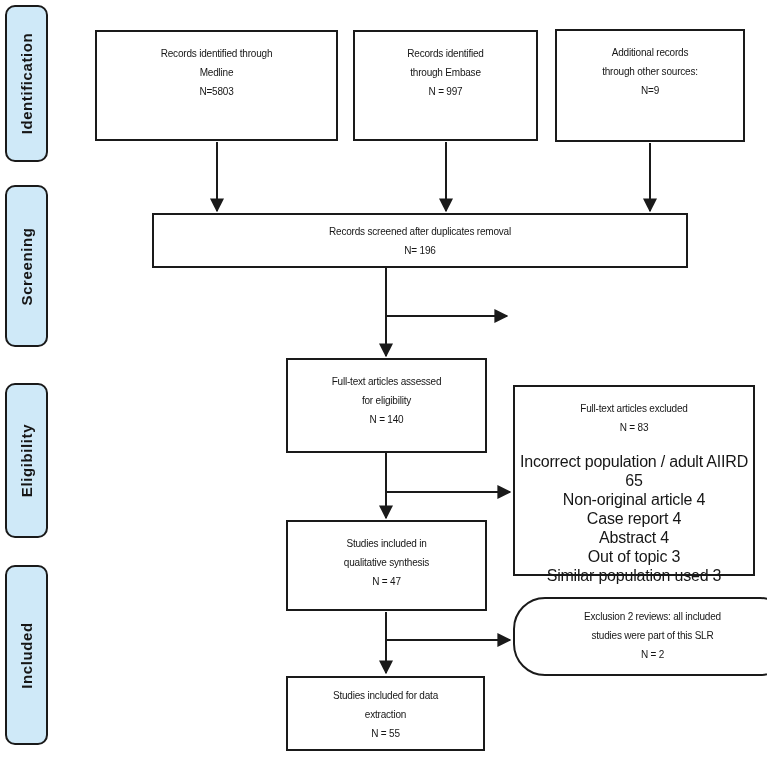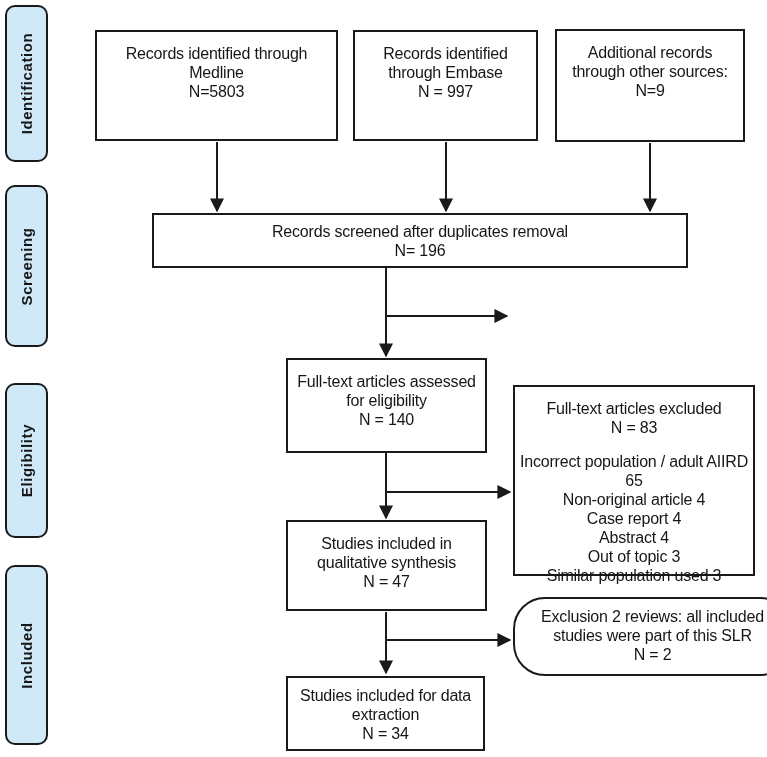--- a/index.html
+++ b/index.html
@@ -17,21 +17,21 @@
   svg.arrows { position: absolute; left: 0; top: 0; pointer-events: none; }
   svg.arrows line { stroke: var(--line); stroke-width: 2; }
 
   .box {
     position: absolute; box-sizing: border-box;
     border: 2px solid var(--line); background: #ffffff;
     text-align: center;
   }
   .box .txt {
     display: block; white-space: pre-line;
-    font-size: 16px; line-height: 19px; letter-spacing: -0.2px;
+    font-size: 10px; line-height: 19px; letter-spacing: -0.2px;
   }
   .pad12 .txt { padding: 12px 6px 0 6px; }
   .pad8  .txt { padding: 8px 6px 0 6px; }
   .pad7  .txt { padding: 7px 6px 0 6px; }
   .pad5  .txt { padding: 5px 6px 0 6px; }
   .box .details {
     display: block; white-space: pre-line;
     font-size: 16px; line-height: 19px; letter-spacing: -0.2px;
     margin-top: 15px; padding: 0 4px;
   }
@@ -125,16 +125,16 @@
 N = 47</span>
   </div>
   <div class="box pad8" style="left:513px; top:597px; width:279px; height:79px;border-radius:32px;">
     <span class="txt">Exclusion 2 reviews: all included
 studies were part of this SLR
 N = 2</span>
   </div>
   <div class="box pad8" style="left:286px; top:676px; width:199px; height:75px;">
     <span class="txt">Studies included for data
 extraction
-N = 34</span>
+N = 55</span>
   </div>
 
 </div>
 
 </body></html>

